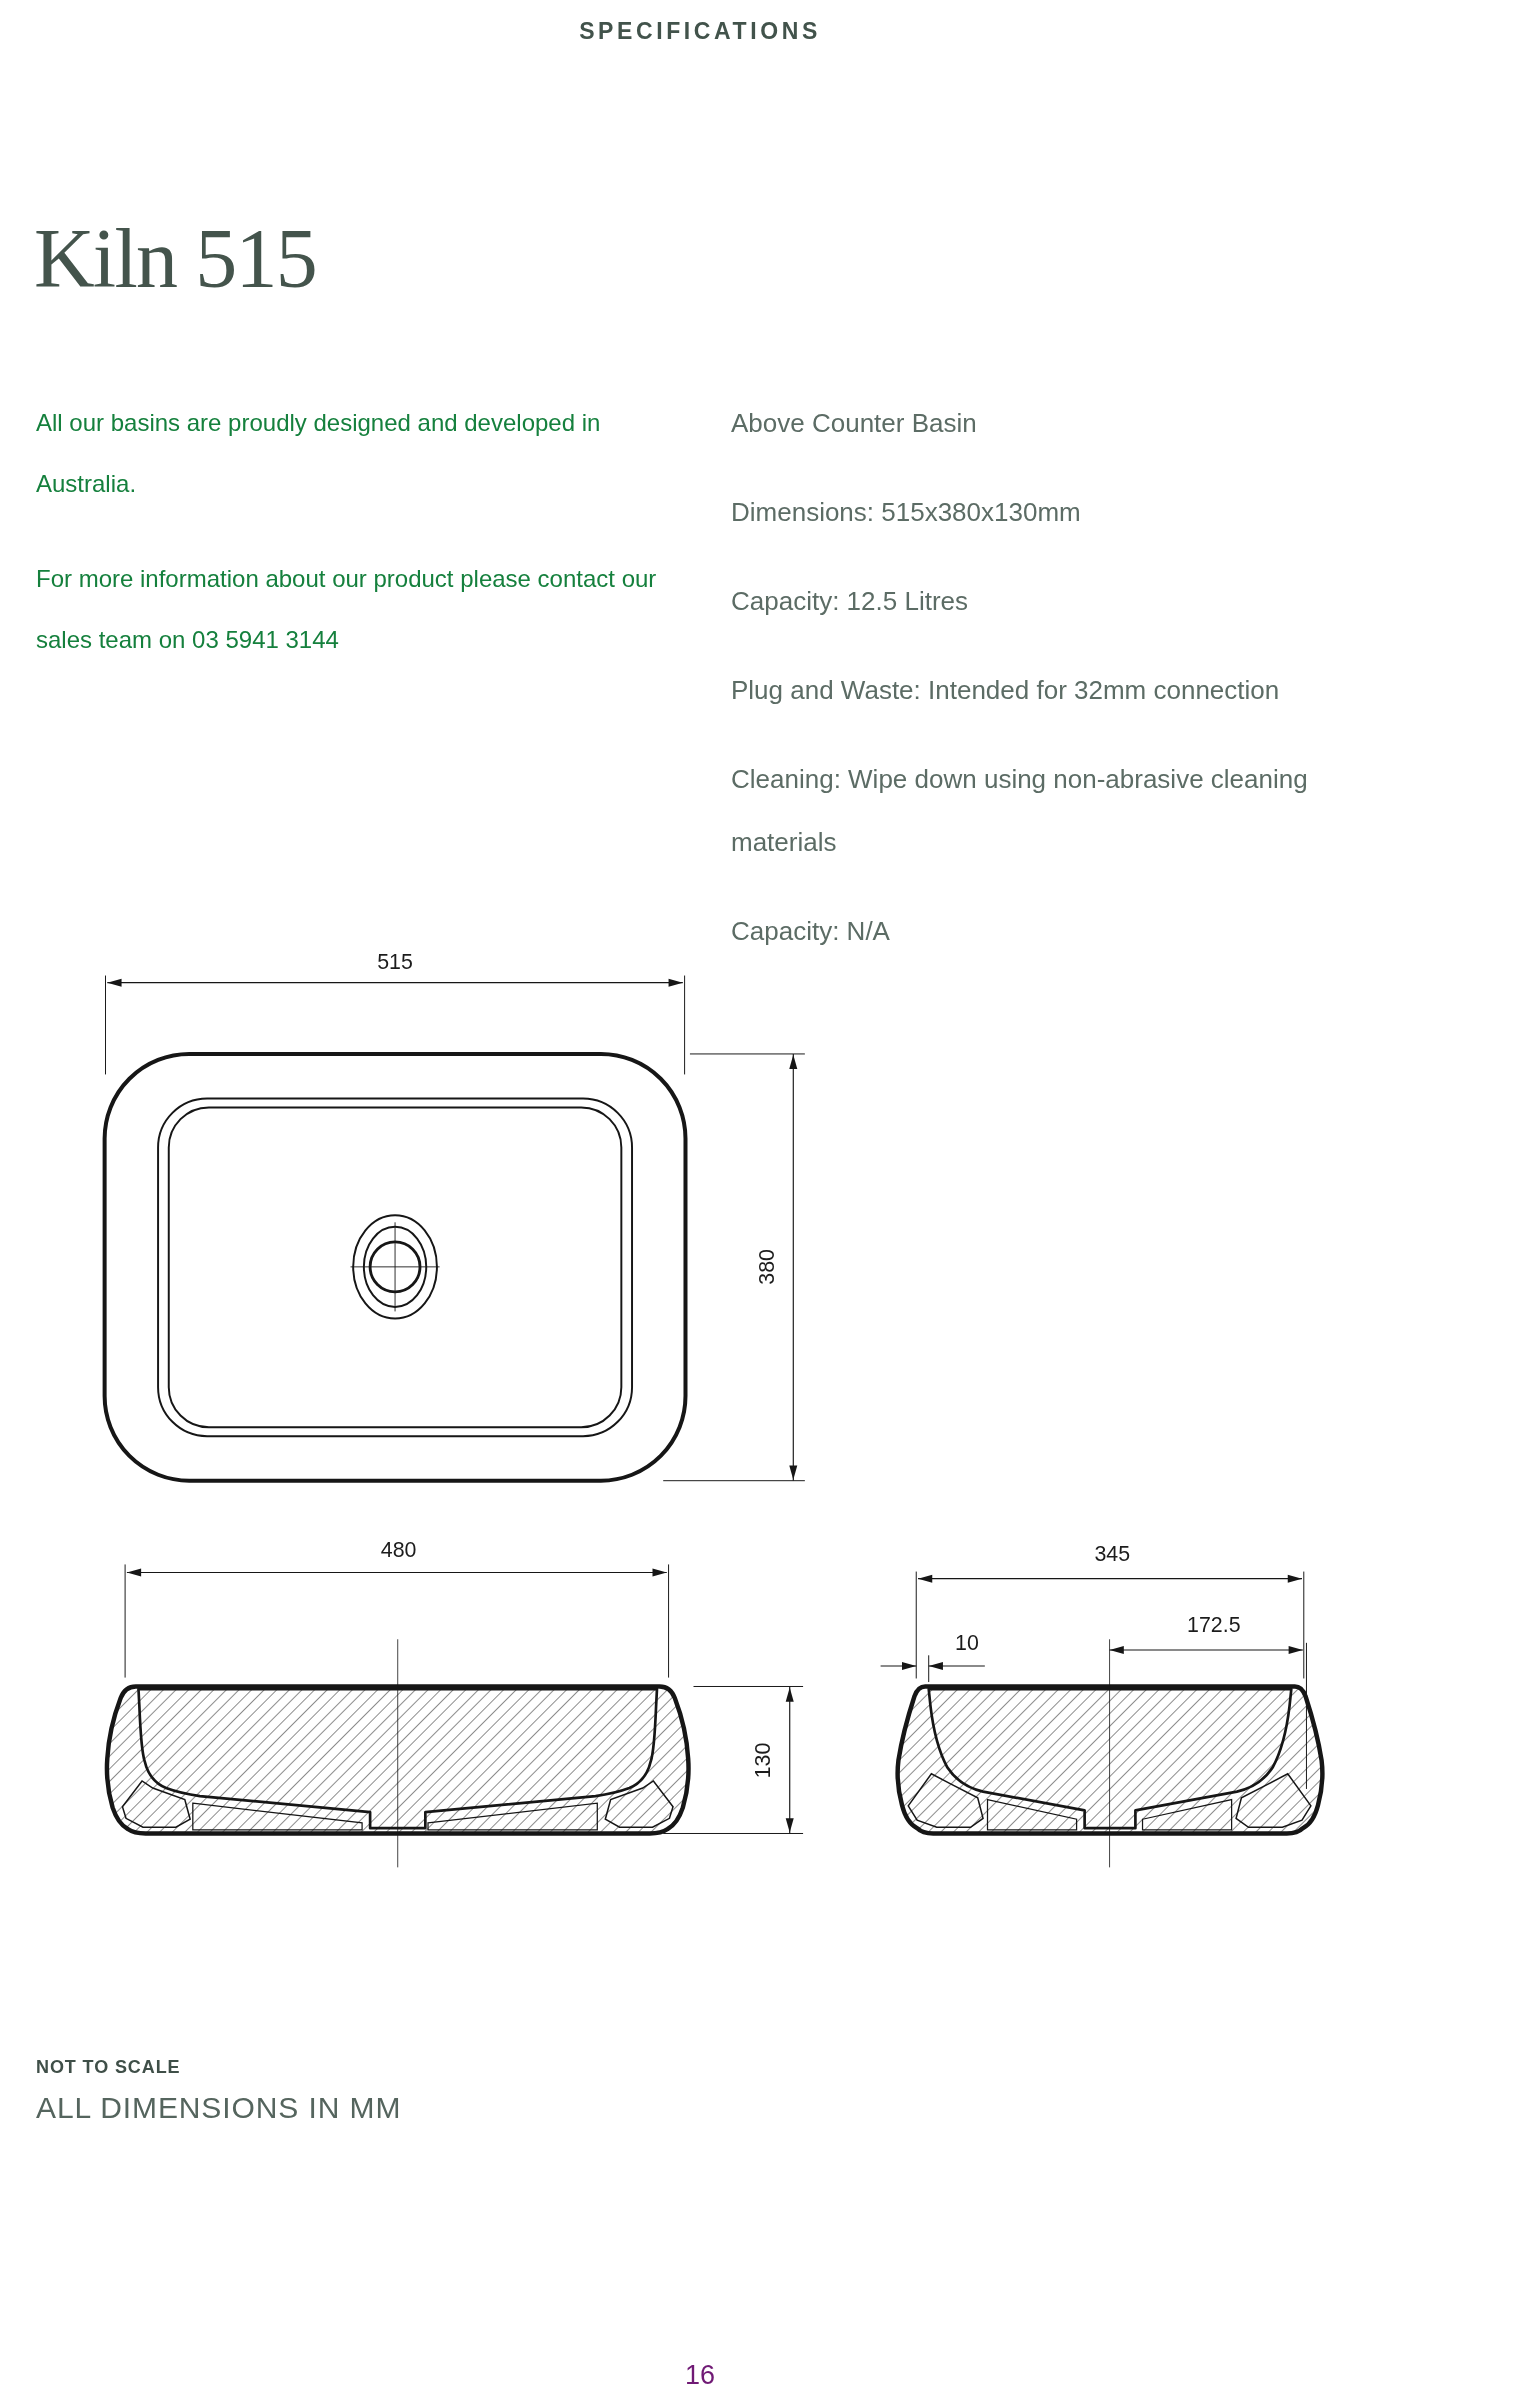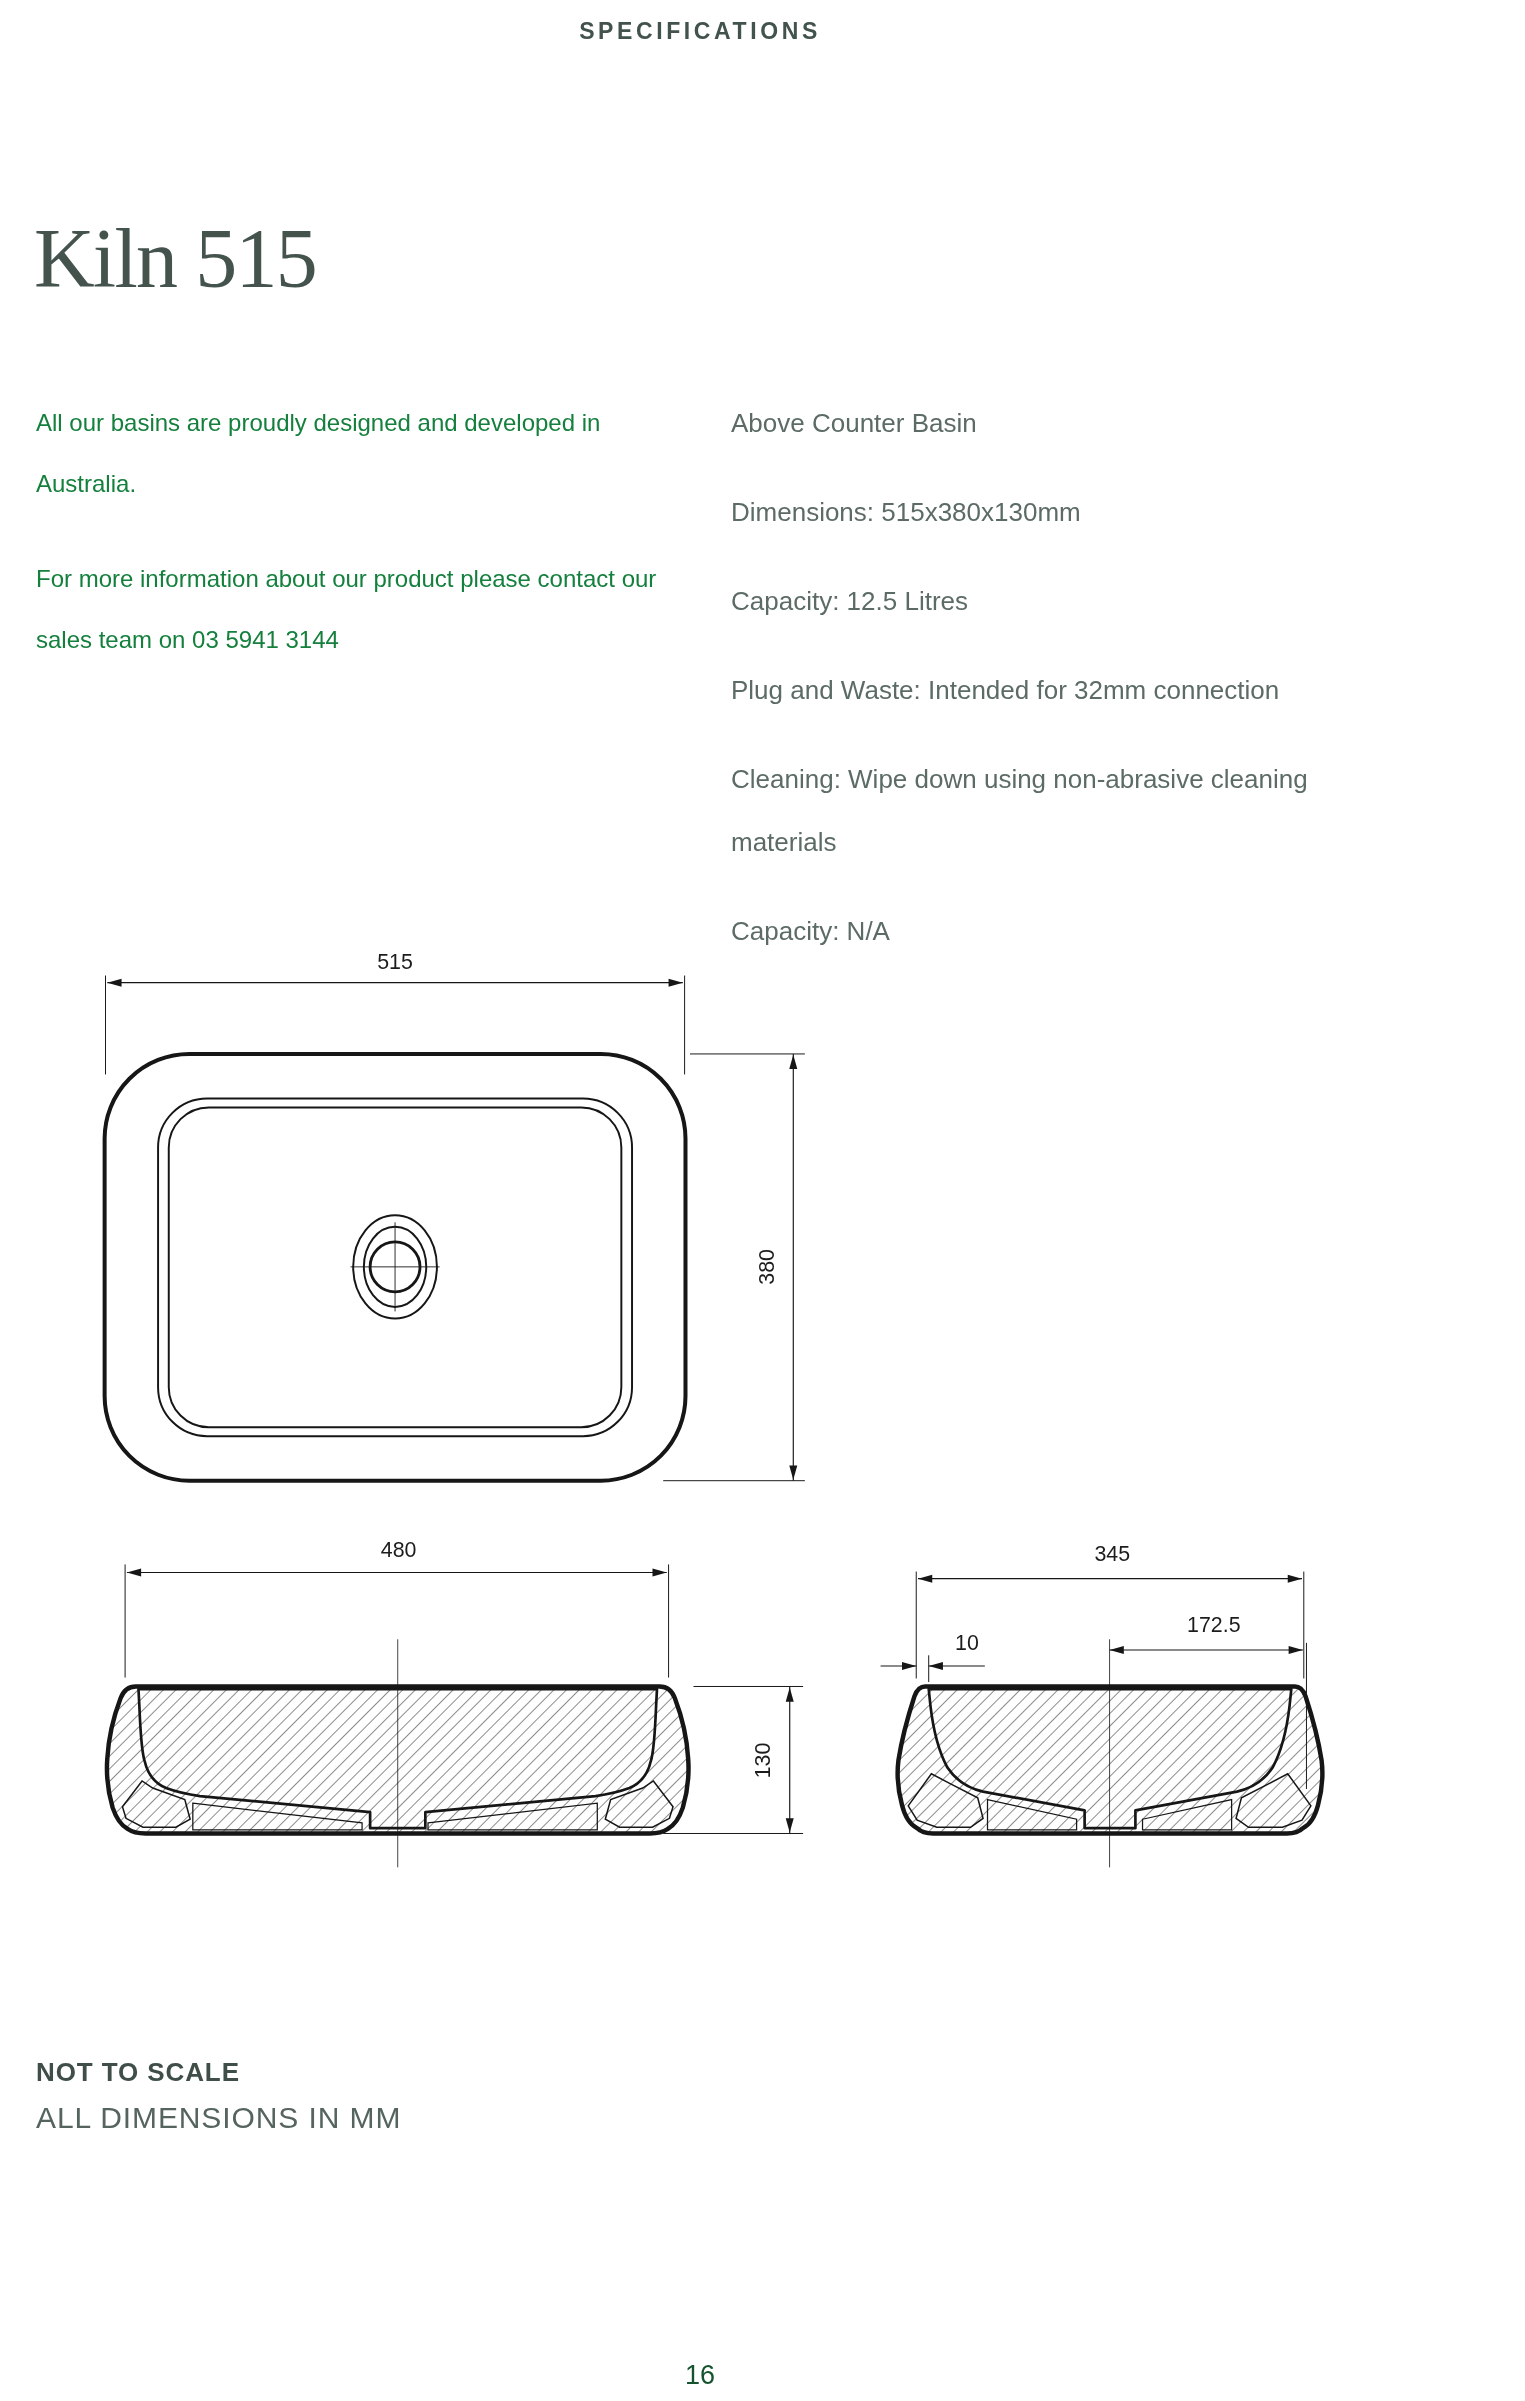--- a/index.html
+++ b/index.html
@@ -16,25 +16,25 @@
     font-family:"Liberation Serif", serif;font-weight:normal;
     font-size:84px;letter-spacing:-1.8px;color:#44544c;line-height:1;
   }
   .columns{position:absolute;top:392px;left:36px;width:1390px;}
   .col-left{position:absolute;left:0;top:0;width:642px;}
   .col-right{position:absolute;left:695px;top:0;width:679px;}
   .col-left p{margin:0 0 34px 0;font-size:24px;line-height:61px;color:#15803d;}
   .col-right p{margin:0 0 26px 0;font-size:26px;line-height:63px;color:#5c6c65;}
   .drawing-svg{position:absolute;left:0;top:0;width:1526px;height:2401px;}
   .footer{position:absolute;left:36px;top:2057px;width:1337px;}
-  .note-bold{font-size:26px;font-weight:bold;letter-spacing:0.9px;color:#3f4f48;margin:0 0 12.5px 0;}
+  .note-bold{font-size:18px;font-weight:bold;letter-spacing:0.9px;color:#3f4f48;margin:0 0 12.5px 0;}
   .note-units{font-size:30px;letter-spacing:0.9px;color:#55655e;margin:0 0 30px 0;}
   .disclaimer{font-size:22px;line-height:39px;color:#5c6c65;margin:0;max-width:1332px;}
   .page-number{position:absolute;left:36px;top:2360px;width:1328px;text-align:center;
-    font-size:27px;color:#14532d;}
+    font-size:27px;color:#701a75;}
   
   .ln-heavy{stroke:#161616;stroke-width:5;fill:none;stroke-linejoin:round;}
   .ln-med{stroke:#161616;stroke-width:2.6;fill:none;stroke-linejoin:round;}
   .ln-thin{stroke:#161616;stroke-width:1.6;fill:none;}
   .ln-dim{stroke:#161616;stroke-width:1.3;fill:none;}
   .ln-ext{stroke:#161616;stroke-width:1.1;fill:none;}
   .arrow{fill:#161616;stroke:none;}
   .dim-text{font-family:"Liberation Sans", sans-serif;font-size:24px;fill:#1c1c1c;}
 </style>
 </head>

